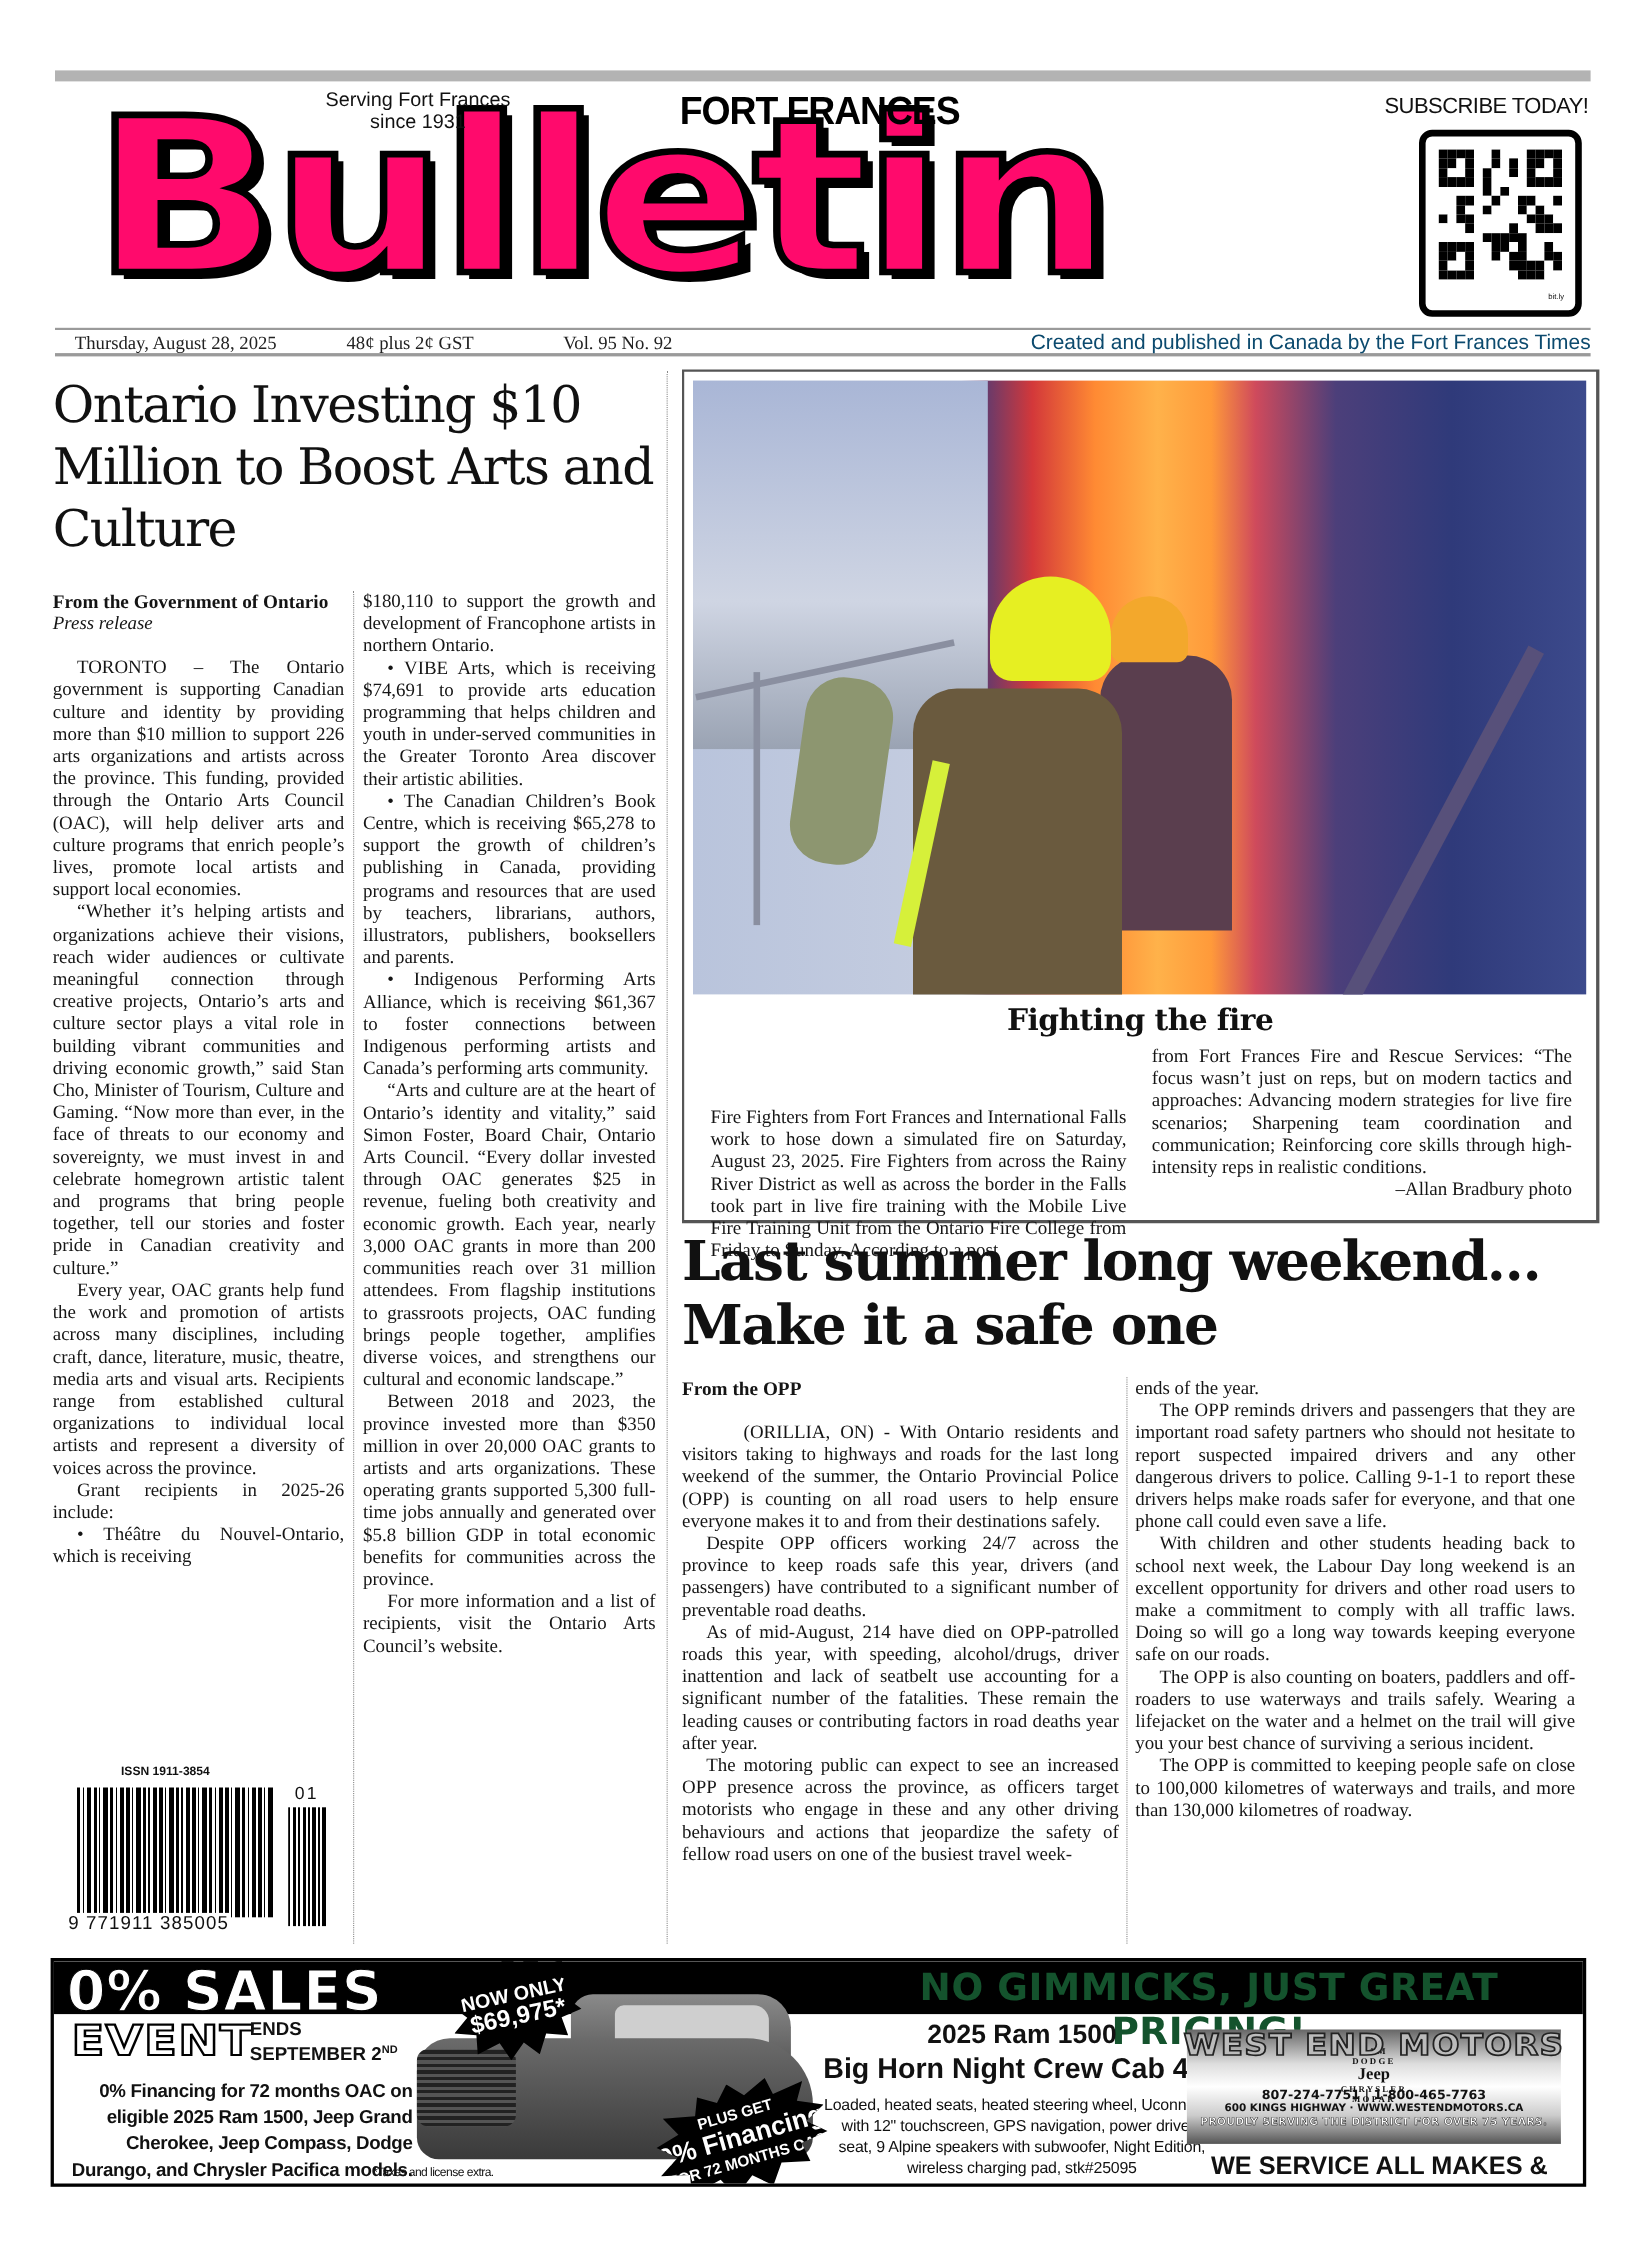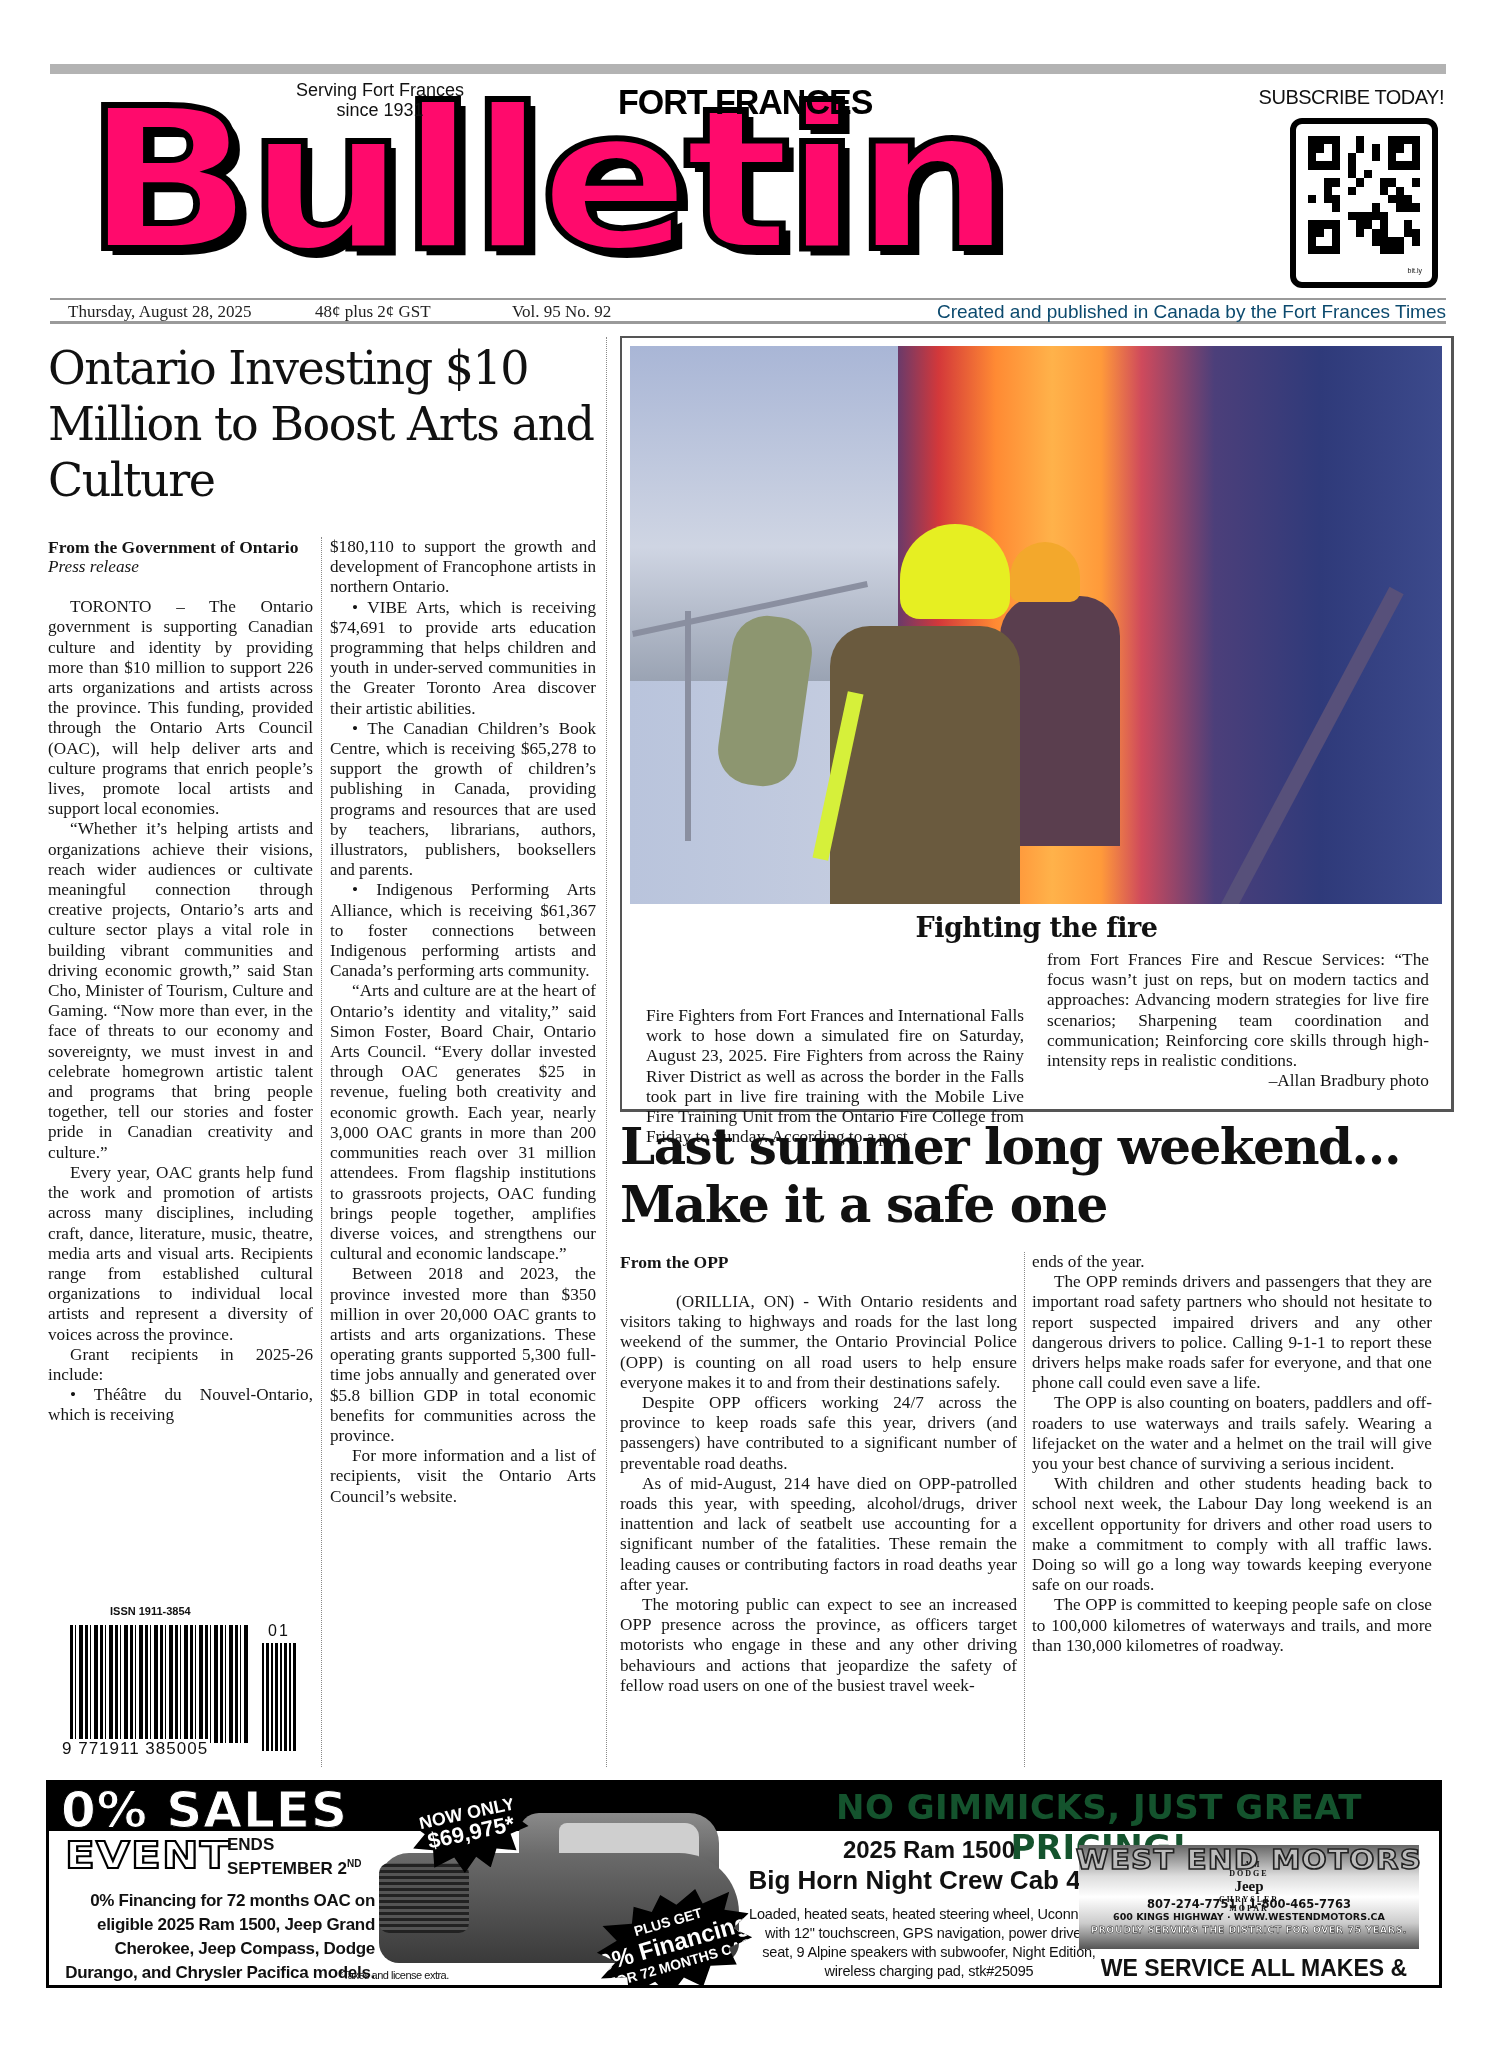--- a/index.html
+++ b/index.html
@@ -406,22 +406,22 @@
   <div style="height:20px"></div>
   <p style="text-indent:56px">(ORILLIA, ON) - With Ontario residents and visitors taking to highways and roads for the last long weekend of the summer, the Ontario Provincial Police (OPP) is counting on all road users to help ensure everyone makes it to and from their destinations safely.</p>
   <p>Despite OPP officers working 24/7 across the province to keep roads safe this year, drivers (and passengers) have contributed to a significant number of preventable road deaths.</p>
   <p>As of mid-August, 214 have died on OPP-patrolled roads this year, with speeding, alcohol/drugs, driver inattention and lack of seatbelt use accounting for a significant number of the fatalities. These remain the leading causes or contributing factors in road deaths year after year.</p>
   <p>The motoring public can expect to see an increased OPP presence across the province, as officers target motorists who engage in these and any other driving behaviours and actions that jeopardize the safety of fellow road users on one of the busiest travel week-</p>
 </div>
 <div class="vrule" style="left:1024px; top:1252px; height:515px;"></div>
 <div class="col col-d">
   <p class="noindent">ends of the year.</p>
   <p>The OPP reminds drivers and passengers that they are important road safety partners who should not hesitate to report suspected impaired drivers and any other dangerous drivers to police. Calling 9-1-1 to report these drivers helps make roads safer for everyone, and that one phone call could even save a life.</p>
+  <p>With children and other students heading back to school next week, the Labour Day long weekend is an excellent opportunity for drivers and other road users to make a commitment to comply with all traffic laws. Doing so will go a long way towards keeping everyone safe on our roads.</p>
   <p>The OPP is also counting on boaters, paddlers and off-roaders to use waterways and trails safely. Wearing a lifejacket on the water and a helmet on the trail will give you your best chance of surviving a serious incident.</p>
-  <p>With children and other students heading back to school next week, the Labour Day long weekend is an excellent opportunity for drivers and other road users to make a commitment to comply with all traffic laws. Doing so will go a long way towards keeping everyone safe on our roads.</p>
   <p>The OPP is committed to keeping people safe on close to 100,000 kilometres of waterways and trails, and more than 130,000 kilometres of roadway.</p>
 </div>
 
 <section class="ad">
   <div class="ad-topband"></div>
   <div class="ad-sales">0% SALES</div>
   <div class="ad-event">EVENT</div>
   <div class="ad-ends">
     <div>ENDS</div>
     <div><span>SEPTEMBER 2</span><sup>ND</sup></div>

